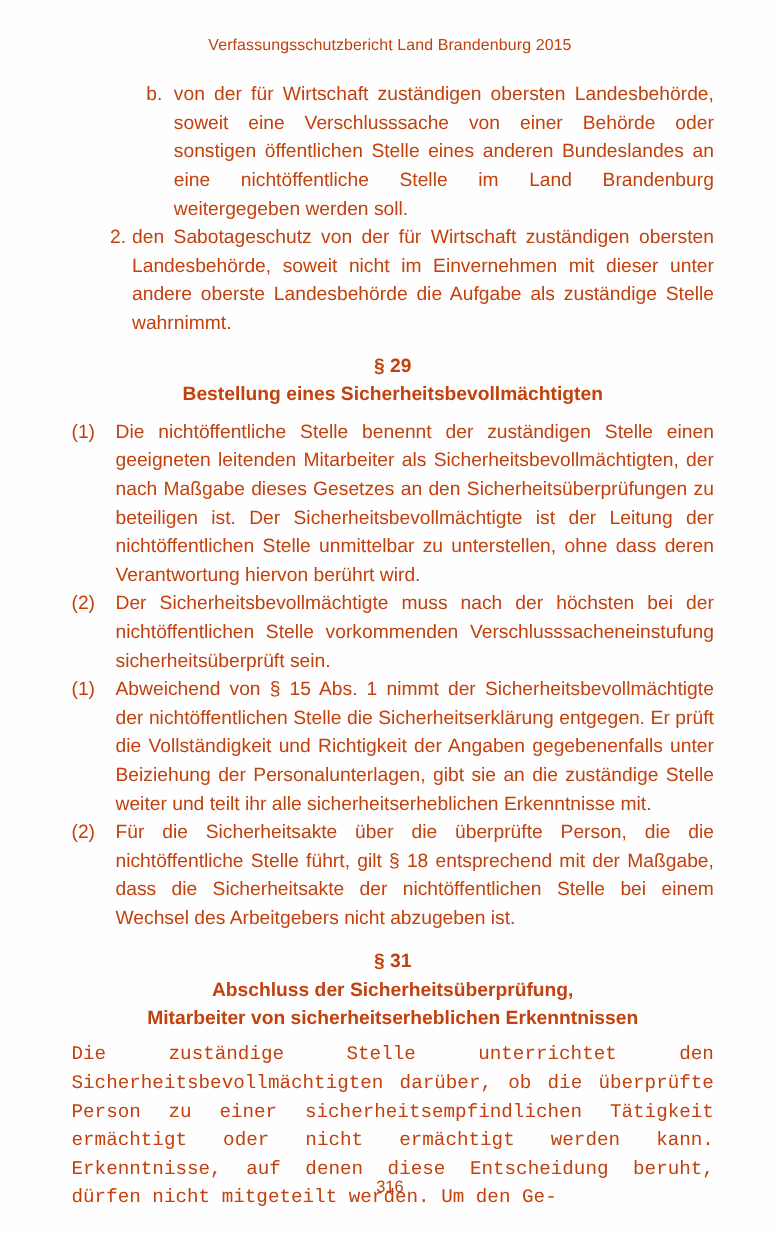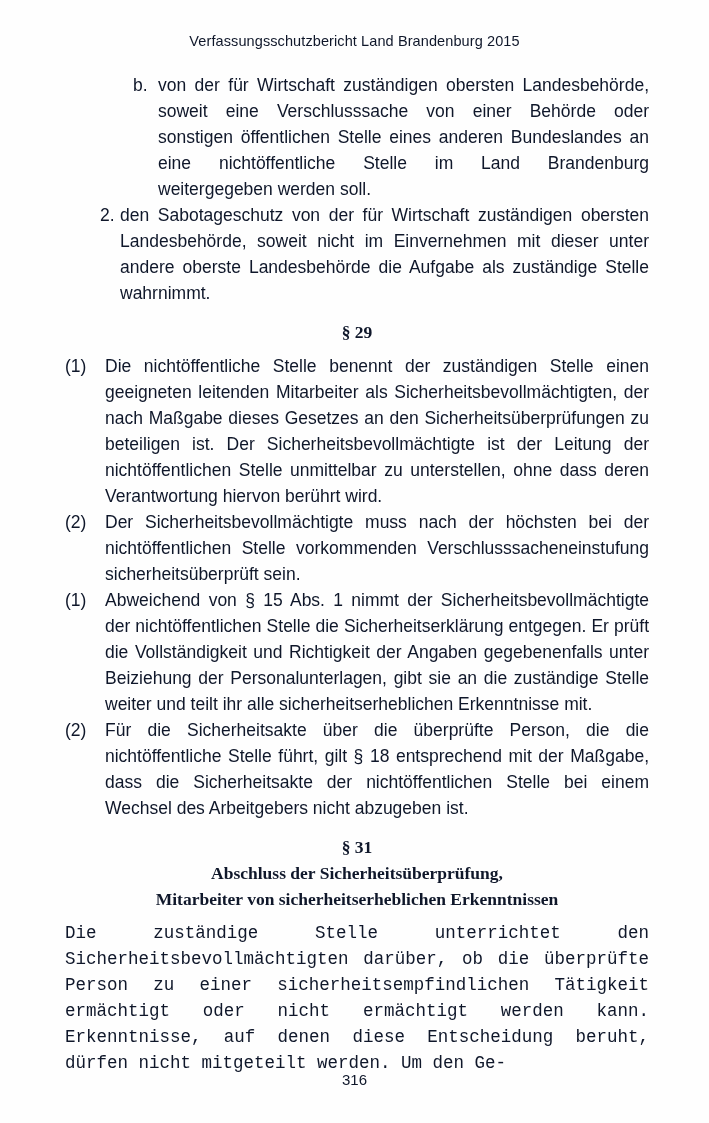--- a/index.html
+++ b/index.html
@@ -3,21 +3,21 @@
 <meta charset="utf-8">
 <style>
   * { margin: 0; padding: 0; box-sizing: border-box; }
   html, body { background: #e8e8e8; }
   .page {
     position: relative;
     width: 709px;
     height: 1123px;
     margin: 0 auto;
     background: #fefefe;
-    color: #0f172a;
+    color: #c2410c;
     font-family: "Liberation Sans", "DejaVu Sans", sans-serif;
     overflow: hidden;
   }
   .running-header {
     margin-top: 32px;
     text-align: center;
     font-size: 14.5px;
     line-height: 18px;
     letter-spacing: 0.1px;
   }
@@ -41,21 +41,20 @@
   
   .item-2 { margin-left: 55px; }
   .item-2 .marker { left: -20px; }
   
   .para { margin-left: 40px; }
   .para .marker { left: -40px; }
   .section-heading {
     margin: 13px 0 8px 0;
     text-align: center;
     font-weight: bold;
-    font-family: Liberation Serif, serif;
   }
   .section-heading .section-title { white-space: pre-line; }
   .plain-para { text-align: justify; font-family: Liberation Mono, monospace; }
   .page-number {
     position: absolute;
     left: 0;
     right: 0;
     top: 1071px;
     text-align: center;
     font-size: 15px;
@@ -75,20 +74,21 @@
       <span>von der für Wirtschaft zuständigen obersten Landesbehörde, soweit eine Verschlusssache von einer Behörde oder sonstigen öffentlichen Stelle eines anderen Bundeslandes an eine nichtöffentliche Stelle im Land Brandenburg weitergegeben werden soll.</span>
     </div>
 
     <div class="hang item-2">
       <span class="marker">2.</span>
       <span>den Sabotageschutz von der für Wirtschaft zuständigen obersten Landesbehörde, soweit nicht im Einvernehmen mit dieser unter andere oberste Landesbehörde die Aufgabe als zuständige Stelle wahrnimmt.</span>
     </div>
 
     <div class="section-heading">
       <div class="section-number">§ 29</div>
+      <div class="section-title">Bestellung eines Sicherheitsbevollmächtigten</div>
     </div>
 
     <div class="hang para">
       <span class="marker">(1)</span>
       <span>Die nichtöffentliche Stelle benennt der zuständigen Stelle einen geeigneten leitenden Mitarbeiter als Sicherheitsbevollmächtigten, der nach Maßgabe dieses Gesetzes an den Sicherheitsüberprüfungen zu beteiligen ist. Der Sicherheitsbevollmächtigte ist der Leitung der nichtöffentlichen Stelle unmittelbar zu unterstellen, ohne dass deren Verantwortung hiervon berührt wird.</span>
     </div>
 
     <div class="hang para">
       <span class="marker">(2)</span>
       <span>Der Sicherheitsbevollmächtigte muss nach der höchsten bei der nichtöffentlichen Stelle vorkommenden Verschlusssacheneinstufung sicherheitsüberprüft sein.</span>

